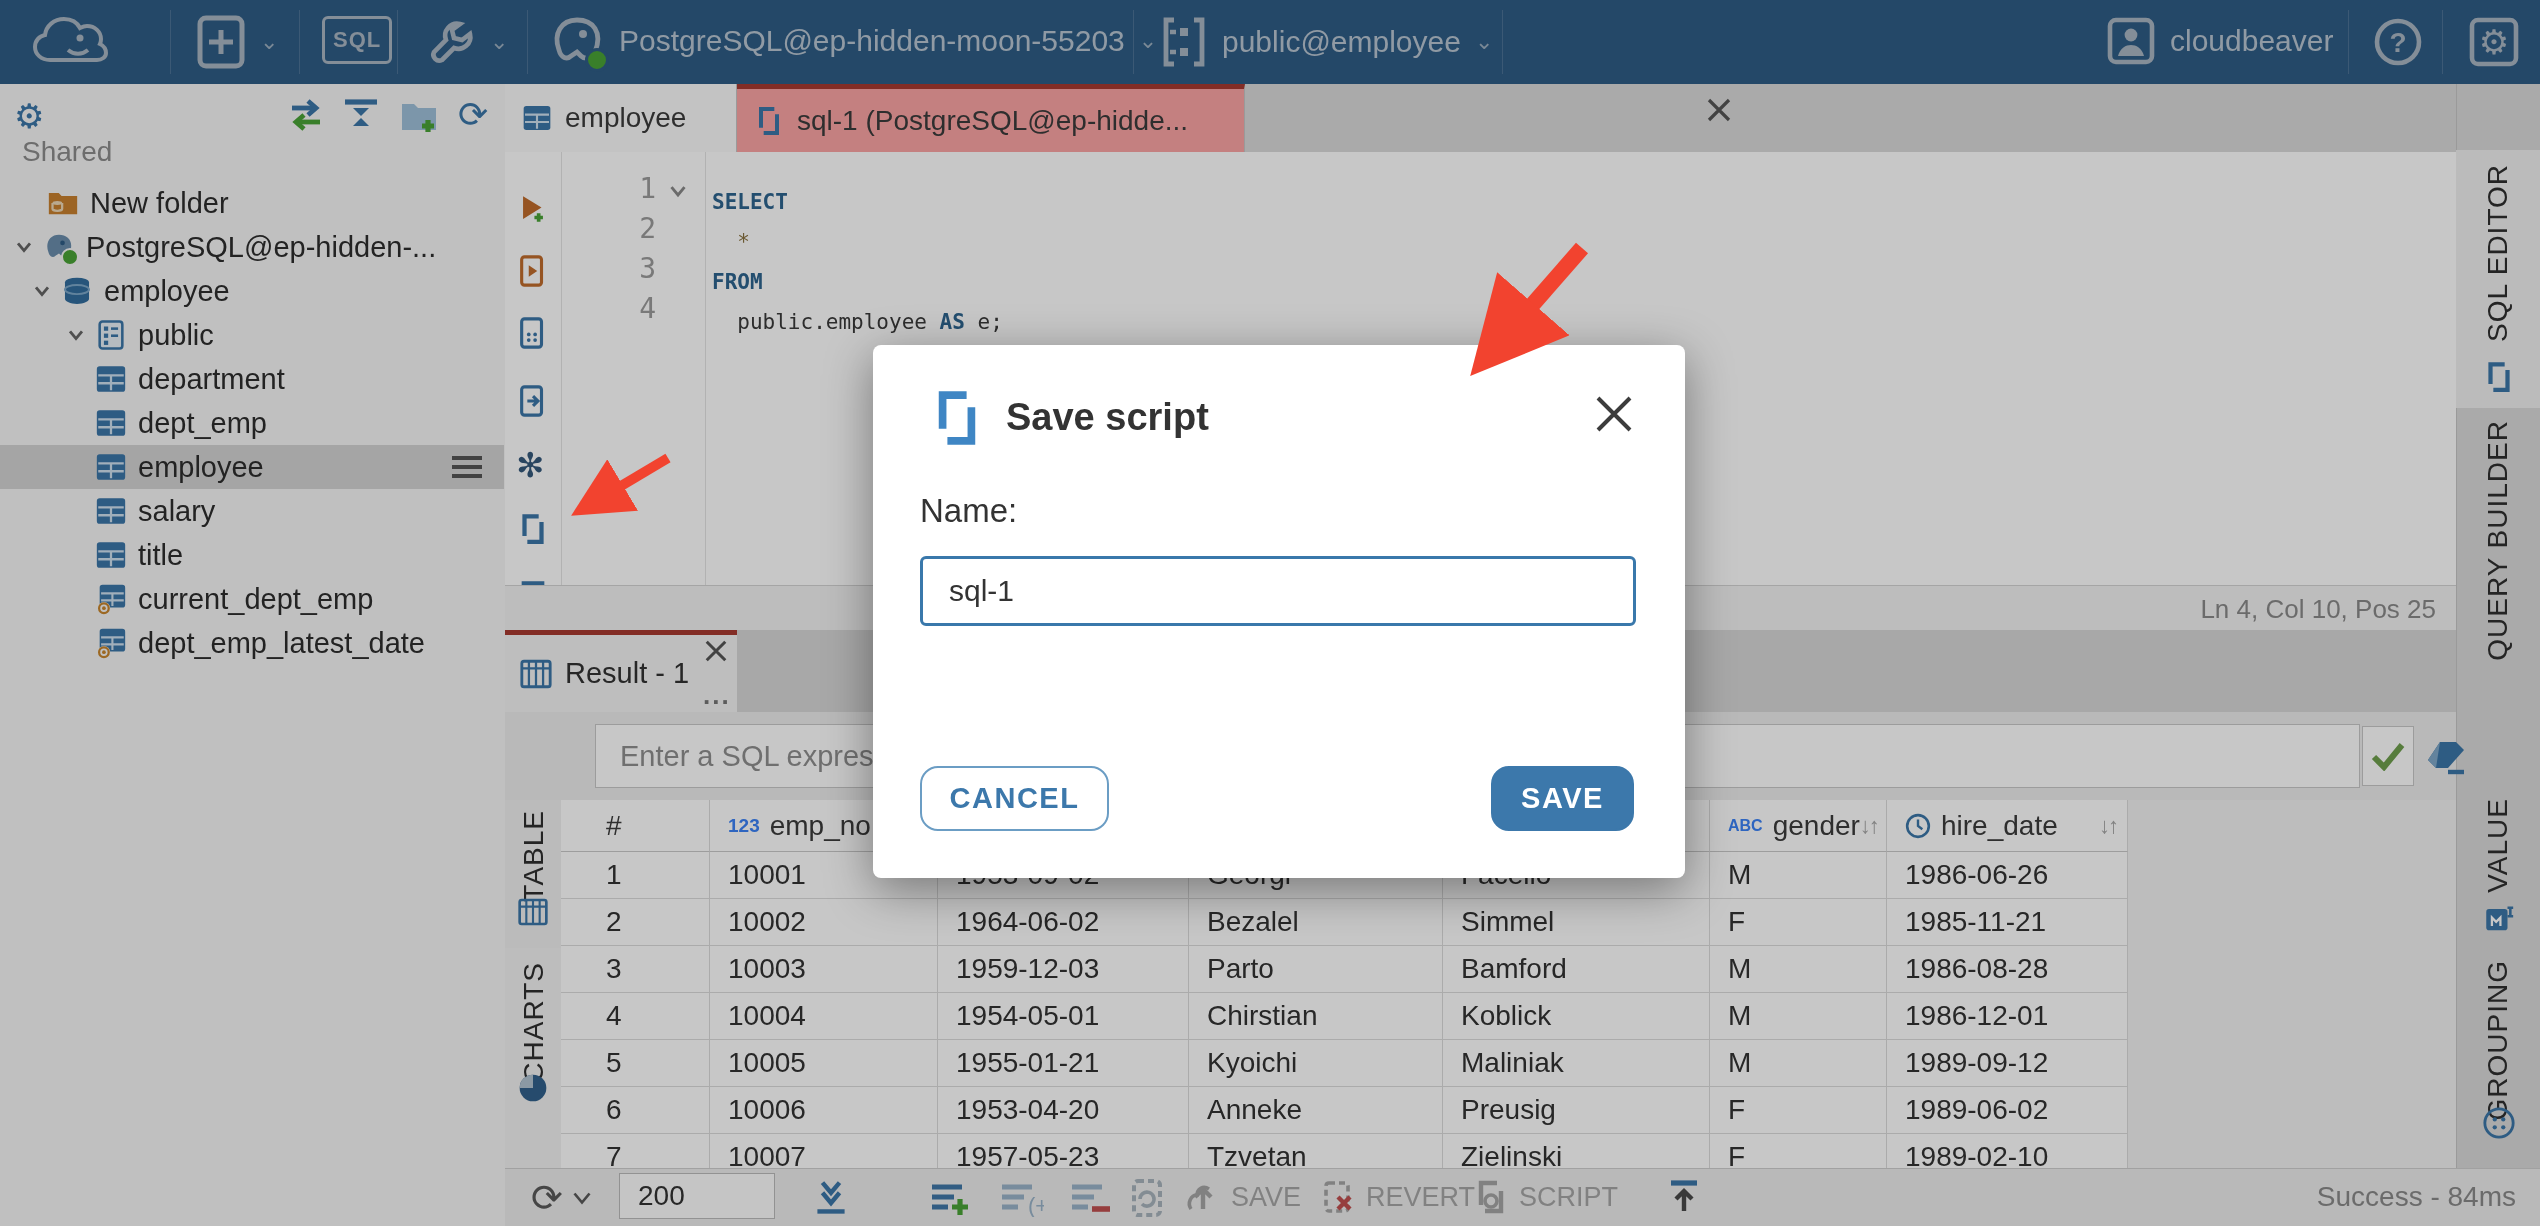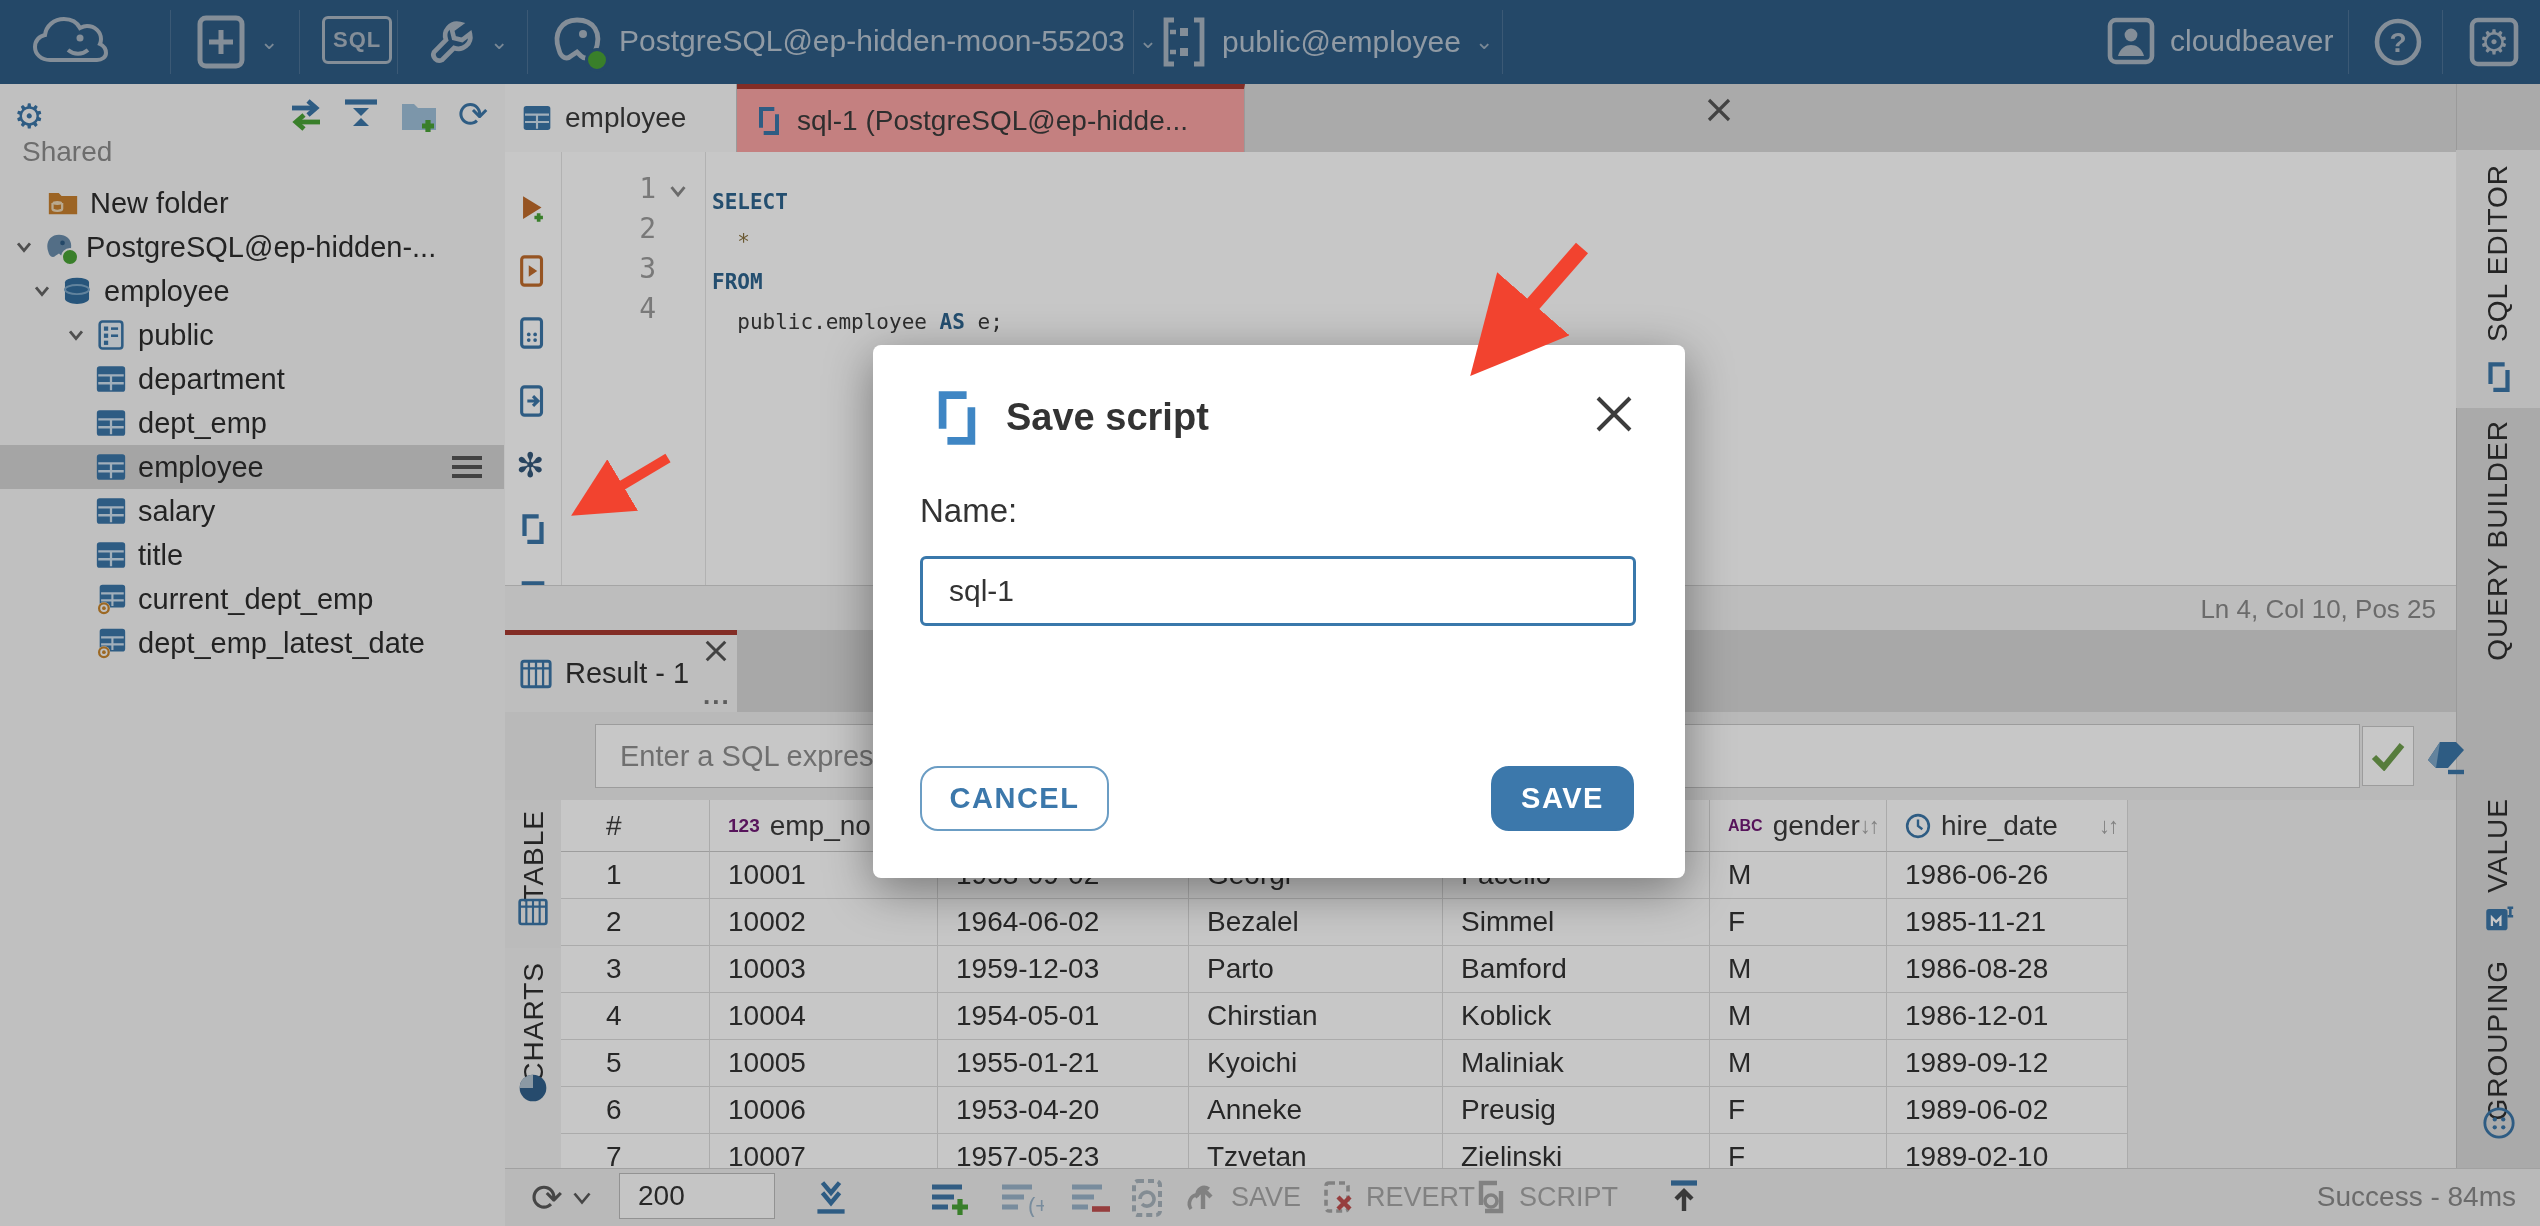--- a/index.html
+++ b/index.html
@@ -84,21 +84,21 @@
   .resultarea{position:absolute;left:505px;top:800px;width:1951px;height:368px;overflow:hidden;background:#f2f2f2;}
   .ltabs{position:absolute;left:0;top:0;width:56px;height:368px;}
   .grid{position:absolute;left:56px;top:0;background:#fff;}
   .grow{display:flex;}
   .gcell{box-sizing:border-box;border-right:1px solid #dcdcdc;border-bottom:1px solid #dcdcdc;
          height:47px;display:flex;align-items:center;padding-left:18px;font-size:28px;color:#333;
          white-space:nowrap;overflow:hidden;}
   .ghead .gcell{height:52px;border-bottom:1px solid #c9c9c9;color:#3b3b3b;}
   .c0{width:149px;padding-left:45px;} .c1{width:228px;} .c2{width:251px;} .c3{width:254px;}
   .c4{width:267px;} .c5{width:177px;} .c6{width:241px;}
-  .typeicon{color:#701a75;font-weight:bold;font-size:19px;margin-right:10px;letter-spacing:0;text-align:right;}
+  .typeicon{color:#3b82f6;font-weight:bold;font-size:19px;margin-right:10px;letter-spacing:0;text-align:right;}
   .sorticon{margin-left:auto;margin-right:10px;font-size:22px;color:#a8a8a8;letter-spacing:-2px;}
 
   
   .btoolbar{position:absolute;left:505px;top:1168px;width:2035px;height:58px;background:#ededed;
             border-top:1px solid #cfcfcf;box-sizing:border-box;}
   .bt{position:absolute;display:flex;align-items:center;gap:10px;font-size:27px;color:#a6a6a6;}
   .bt.en{color:#4a4a4a;flex-direction:column;}
   .rowsinput{position:absolute;left:114px;top:4px;width:156px;height:46px;box-sizing:border-box;
       background:#fdfdfd;border:1px solid #bbb;font-size:28px;color:#333;padding:0 18px;
       font-family:"Liberation Sans",sans-serif;}

